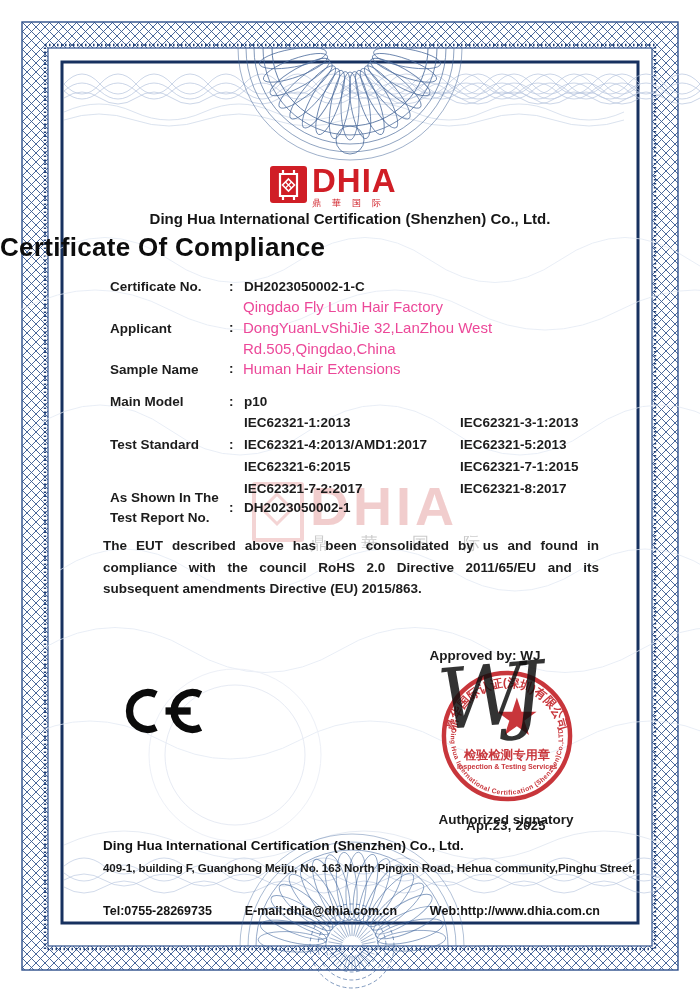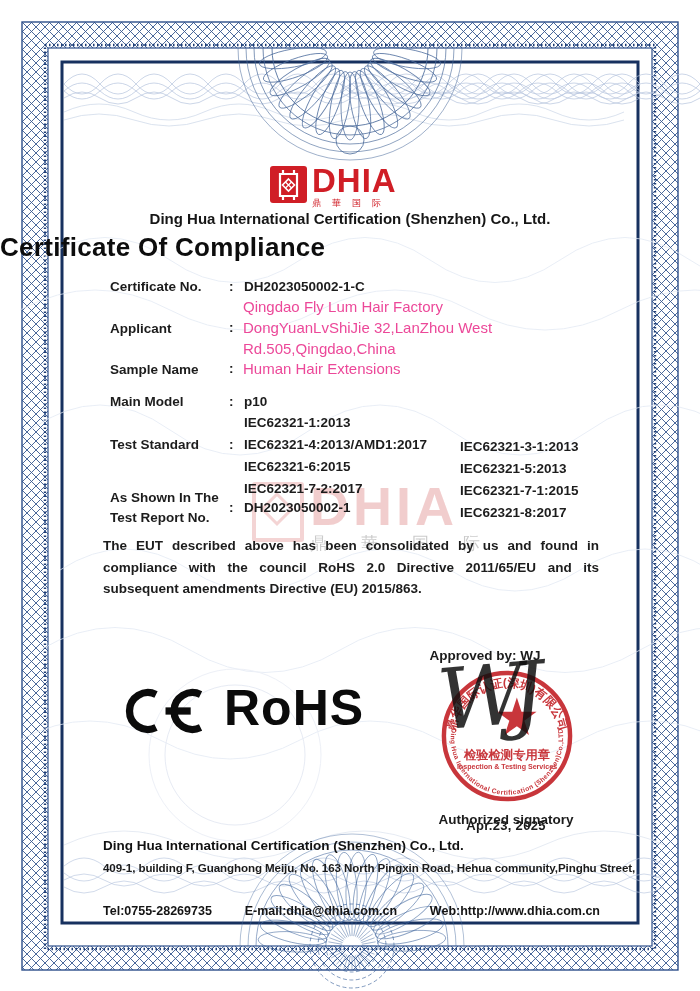--- a/index.html
+++ b/index.html
@@ -14,21 +14,21 @@
   .logo-row{position:absolute;left:0;top:166px;width:700px;display:flex;justify-content:center;align-items:flex-start;gap:5px;}
   .wordmark{font-weight:700;font-size:33px;line-height:30px;color:#d01e26;letter-spacing:1px;font-family:"Liberation Sans",sans-serif;}
   .wordmark-cn{font-size:9px;color:#d01e26;letter-spacing:11px;margin-top:1px;white-space:nowrap;overflow:hidden;width:118px;}
   .company{position:absolute;left:0;top:210px;width:700px;text-align:center;font-size:15px;font-weight:700;color:#161616;}
   .title{position:absolute;left:0;top:232px;width:700px;text-align:left;font-size:26px;font-weight:700;color:#0d0d0d;letter-spacing:.3px;}
   
   .lbl{position:absolute;left:110px;font-size:13.5px;font-weight:700;color:#1c1c1c;white-space:nowrap;}
   .cln{position:absolute;left:229px;font-size:13.5px;font-weight:700;color:#1c1c1c;}
   .vs{position:absolute;left:244px;font-size:13.5px;font-weight:700;color:#1c1c1c;white-space:nowrap;}
   .vf{position:absolute;left:243px;font-size:15px;font-weight:400;color:#ec4899;font-family:Liberation Sans, sans-serif;white-space:nowrap;}
-  .vs2{left:460px;margin-top:24px;}
+  .vs2{left:460px;}
   
   .para{position:absolute;left:103px;width:496px;font-size:13.5px;font-weight:700;line-height:21.5px;color:#1c1c1c;text-align:justify;}
   .approved{position:absolute;left:400px;top:648px;width:170px;text-align:center;font-size:13.5px;font-weight:700;}
   .rohs{position:absolute;left:224px;top:679px;font-size:50px;font-weight:700;color:#0b0b0b;letter-spacing:1px;}
   .auth{position:absolute;left:420px;top:812px;width:172px;text-align:center;font-size:13.5px;font-weight:700;}
   .date{position:absolute;left:420px;top:818px;width:172px;text-align:center;font-size:13px;font-weight:700;letter-spacing:.3px;}
   
   #stamp{position:absolute;left:438px;top:667px;width:138px;height:138px;mix-blend-mode:multiply;opacity:.93;}
   #sig{position:absolute;left:438px;top:652px;width:150px;font-family:"DejaVu Serif",serif;font-style:italic;font-weight:500;
        font-size:84px;line-height:1;color:rgba(15,15,15,.85);letter-spacing:-14px;transform:rotate(-5deg);z-index:3;}
@@ -239,21 +239,20 @@
 
   <div class="para" style="top:535px">The EUT described above has been consolidated by us and found in compliance with the council RoHS 2.0 Directive 2011/65/EU and its subsequent amendments Directive (EU) 2015/863.</div>
 
   <div class="approved">Approved by: WJ</div>
 
   <svg class="abs" style="left:120px;top:681px" width="92" height="60" viewBox="0 0 190 110">
     <path d="M74.4,20.9 A38,38 0 1 0 74.4,89.1" fill="none" stroke="#0b0b0b" stroke-width="15"></path>
     <path d="M166.4,20.9 A38,38 0 1 0 166.4,89.1" fill="none" stroke="#0b0b0b" stroke-width="15"></path>
     <path d="M94,55 H146" stroke="#0b0b0b" stroke-width="15"></path>
   </svg>
-  <div class="rohs">RoHS</div>
 
   <svg id="stamp" viewBox="0 0 140 140">
     <circle cx="70" cy="70" r="64" fill="none" stroke="#c4262c" stroke-width="4.5"></circle>
     <defs>
       <path id="arcT" d="M16,74 A54,54 0 1 1 124,74"></path>
       <path id="arcB" d="M14,62 A57,57 0 1 0 126,62"></path>
     </defs>
     <text font-size="12" font-weight="700" fill="#c4262c">
       <textPath href="#arcT" startOffset="50%" text-anchor="middle">鼎华国际认证(深圳)有限公司</textPath>
     </text>

